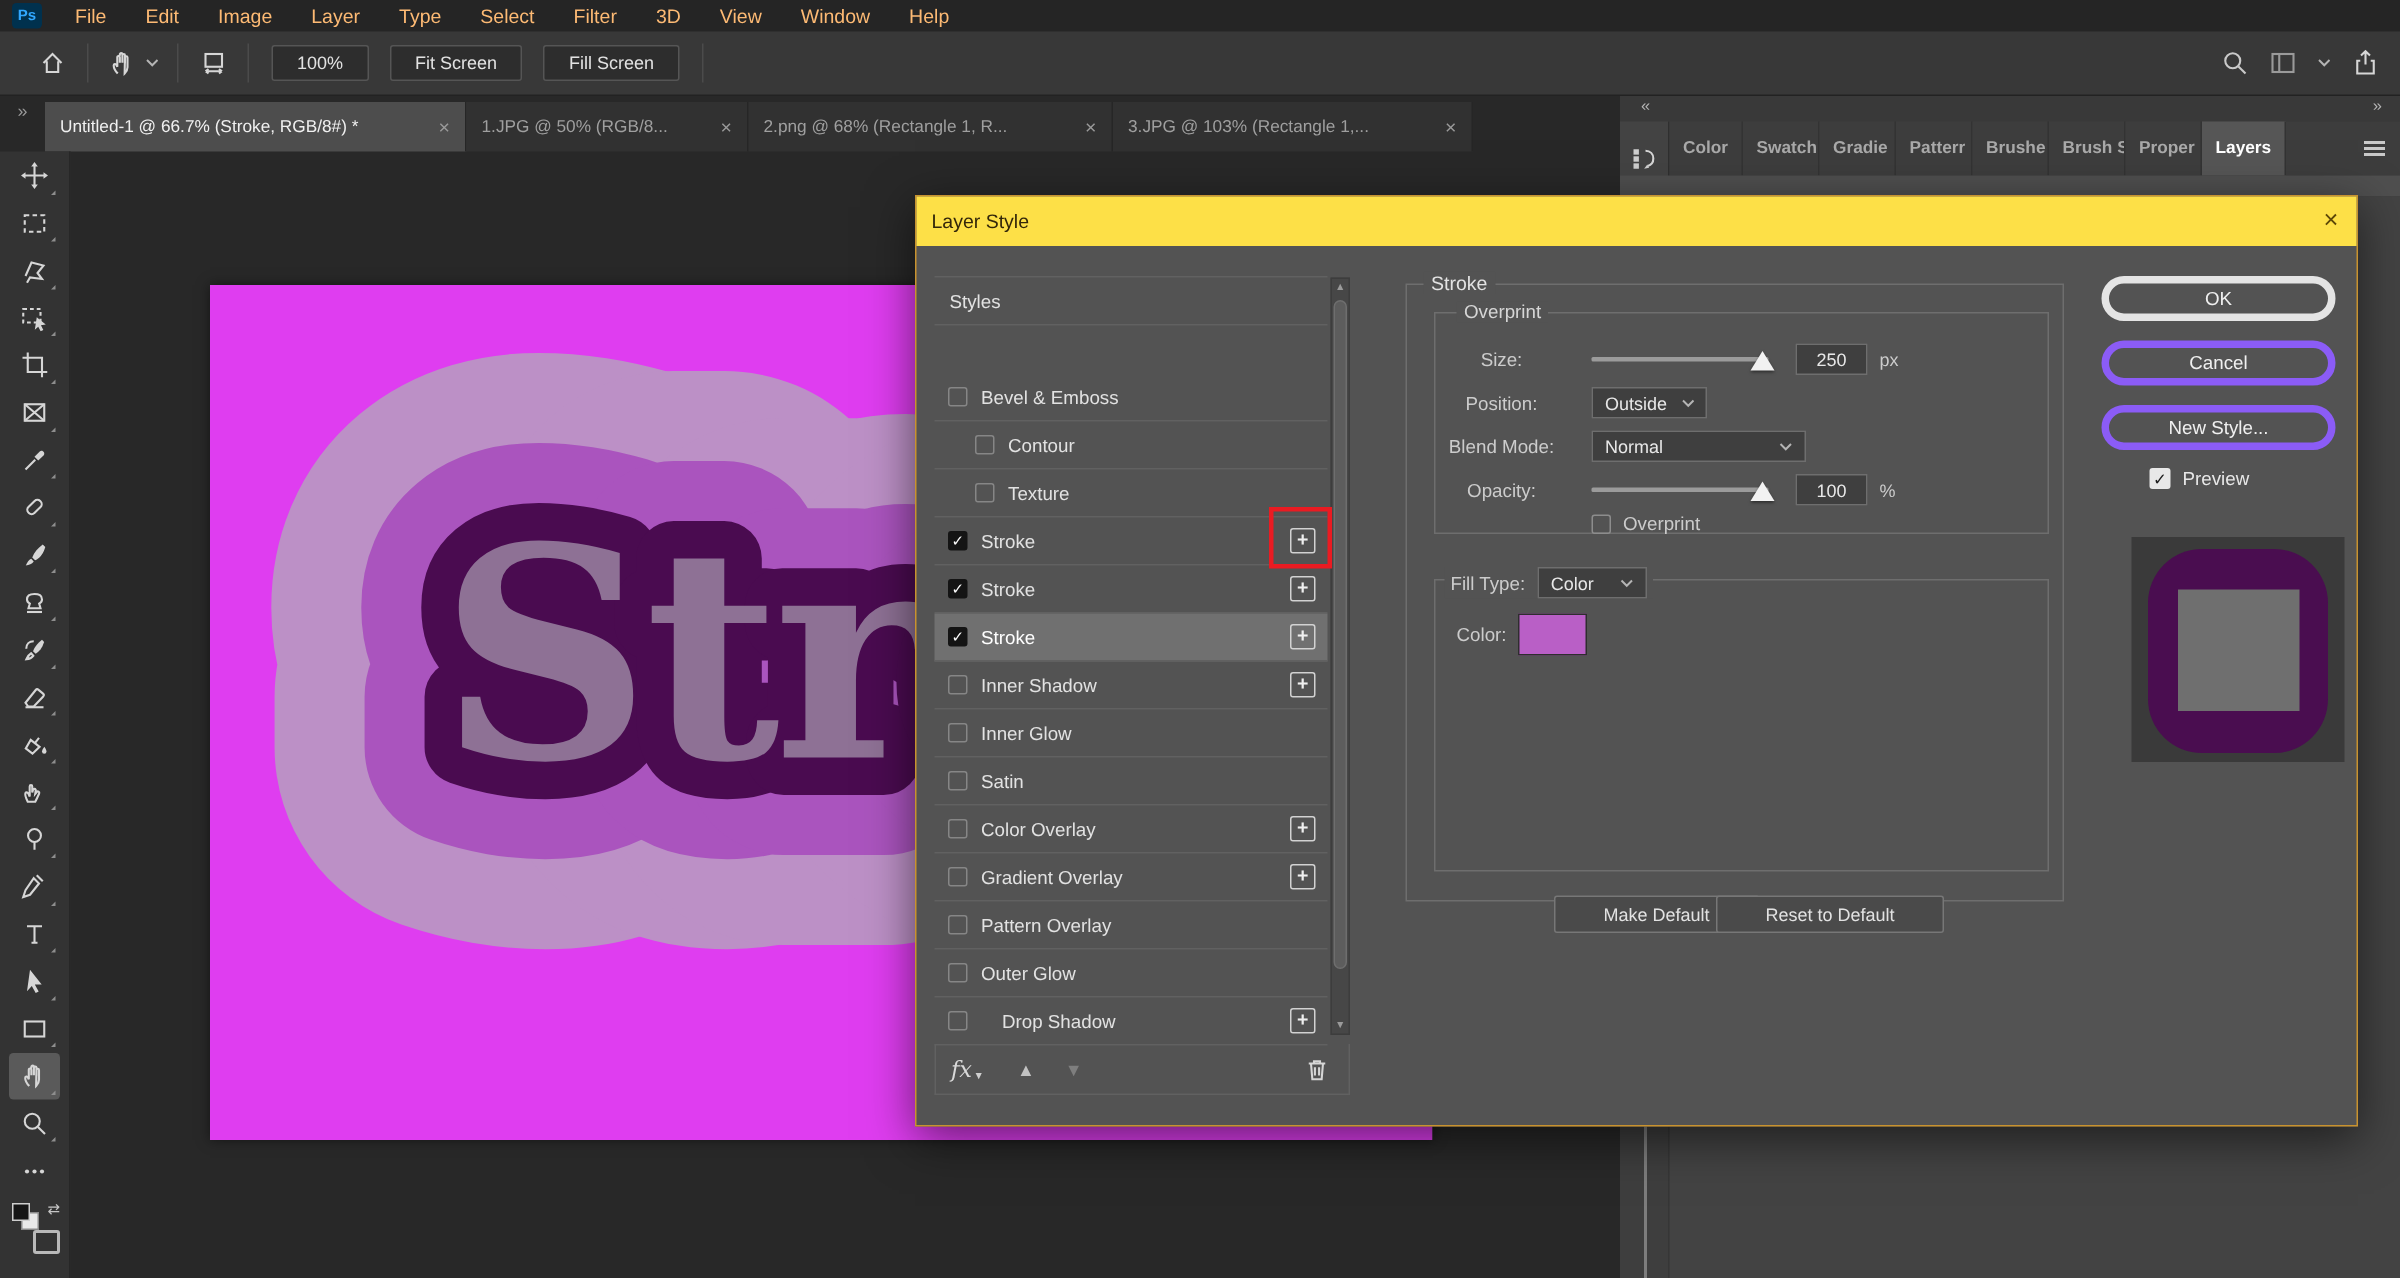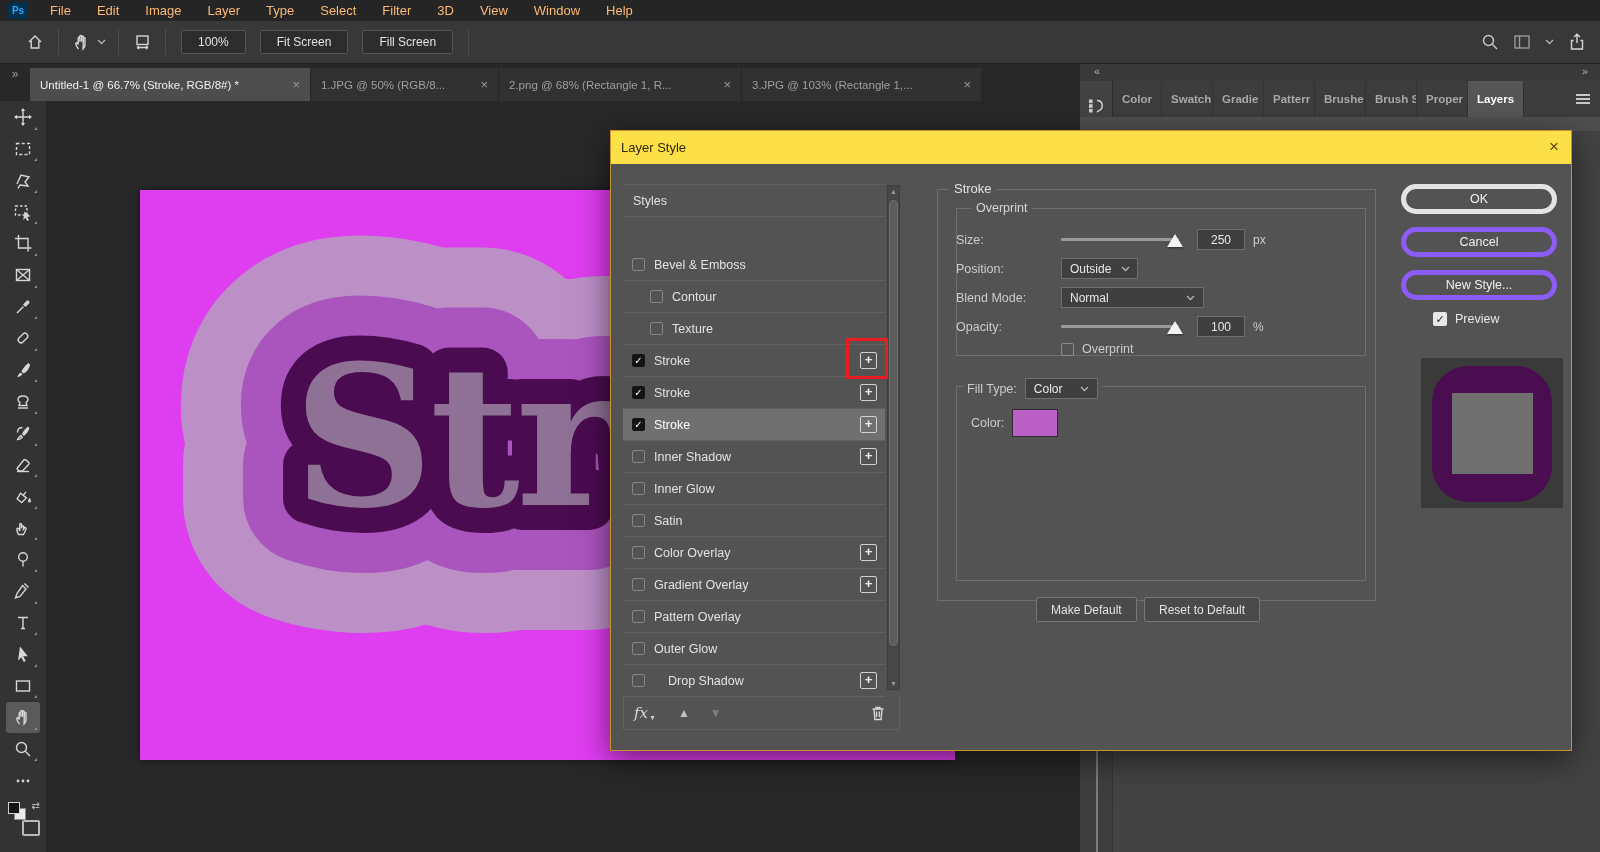--- a/index.html
+++ b/index.html
@@ -107,40 +107,40 @@
   #fx-up { color:#c2c2c2; font-size:12px; margin-left:22px; }
   #fx-down { color:#7e7e7e; font-size:12px; margin-left:20px; }
   #fx-trash { margin-left:auto; margin-right:12px; }
 
   
   #stroke-outer-group { position:absolute; left:326px; top:58px; width:439px; height:412px; border:1px solid #6e6e6e; }
   #stroke-group-title { position:absolute; left:338px; top:50px; background:#535353; padding:0 5px; color:#e3e3e3; font-size:13px; }
   #structure-group { position:absolute; left:345px; top:77px; width:410px; height:148px; border:1px solid #6e6e6e; }
   #structure-legend { position:absolute; left:360px; top:70px; background:#535353; padding:0 5px; color:#d6d6d6; font-size:12.5px; }
   .ctl-row { position:absolute; display:flex; align-items:center; }
-  .ctl-label { color:#cccccc; font-size:12.5px; text-align:left; }
+  .ctl-label { color:#cccccc; font-size:12.5px; text-align:center; }
   .slider { position:relative; width:118px; height:14px; }
   .slider .track { position:absolute; left:0; top:5px; width:100%; height:3px; background:#9b9b9b; border-radius:1px; }
   .slider .thumb { position:absolute; right:-4px; top:1px; width:0; height:0;
     border-left:8px solid transparent; border-right:8px solid transparent; border-bottom:13px solid #f2f2f2;
     filter:drop-shadow(0 1px 1px rgba(0,0,0,.5)); }
   .valbox { background:#3f3f3f; border:1px solid #6e6e6e; color:#e8e8e8; font-size:12px;
     width:48px; height:21px; display:flex; align-items:center; justify-content:center; }
   .unit { color:#cccccc; font-size:12px; margin-left:8px; }
   .dropdown { background:#3f3f3f; border:1px solid #6e6e6e; color:#e8e8e8; font-size:12px;
     height:21px; display:flex; align-items:center; padding:0 8px; justify-content:space-between; }
   .dd-chev { margin-left:10px; display:flex; }
   .cb2 { width:13px; height:13px; border:1px solid #8d8d8d; border-radius:2px; }
   #filltype-group { position:absolute; left:345px; top:255px; width:410px; height:195px; border:1px solid #6e6e6e; }
   #filltype-legend { position:absolute; left:352px; top:247px; background:#535353; padding:0 4px; display:flex; align-items:center; }
   #filltype-label { color:#cccccc; font-size:12.5px; margin-right:8px; }
   #color-row { position:absolute; left:360px; top:278px; display:flex; align-items:center; }
   #color-swatch { width:46px; height:28px; border:1px solid #2e2e2e; margin-left:8px; }
   .def-btn { background:#4a4a4a; border:1px solid #777; color:#e2e2e2; font-size:12px;
-    height:25px; display:flex; align-items:center; padding:0 14px; border-radius:2px; }
+    height:25px; display:flex; align-items:center; padding:0 32px; border-radius:2px; }
   #make-default { position:absolute; left:425px; top:466px; }
   #reset-default { position:absolute; left:533px; top:466px; }
 
   
   .pill-btn { position:absolute; left:790px; width:156px; height:30px; border:5px solid #8b5cf6; border-radius:15px;
     color:#f0f0f0; font-size:12.5px; display:flex; align-items:center; justify-content:center; }
   #btn-ok { top:53px; border-color:#e4e4e4; }
   #btn-cancel { top:96px; }
   #btn-newstyle { top:139px; }
   #preview-row { position:absolute; left:822px; top:181px; display:flex; align-items:center; }

